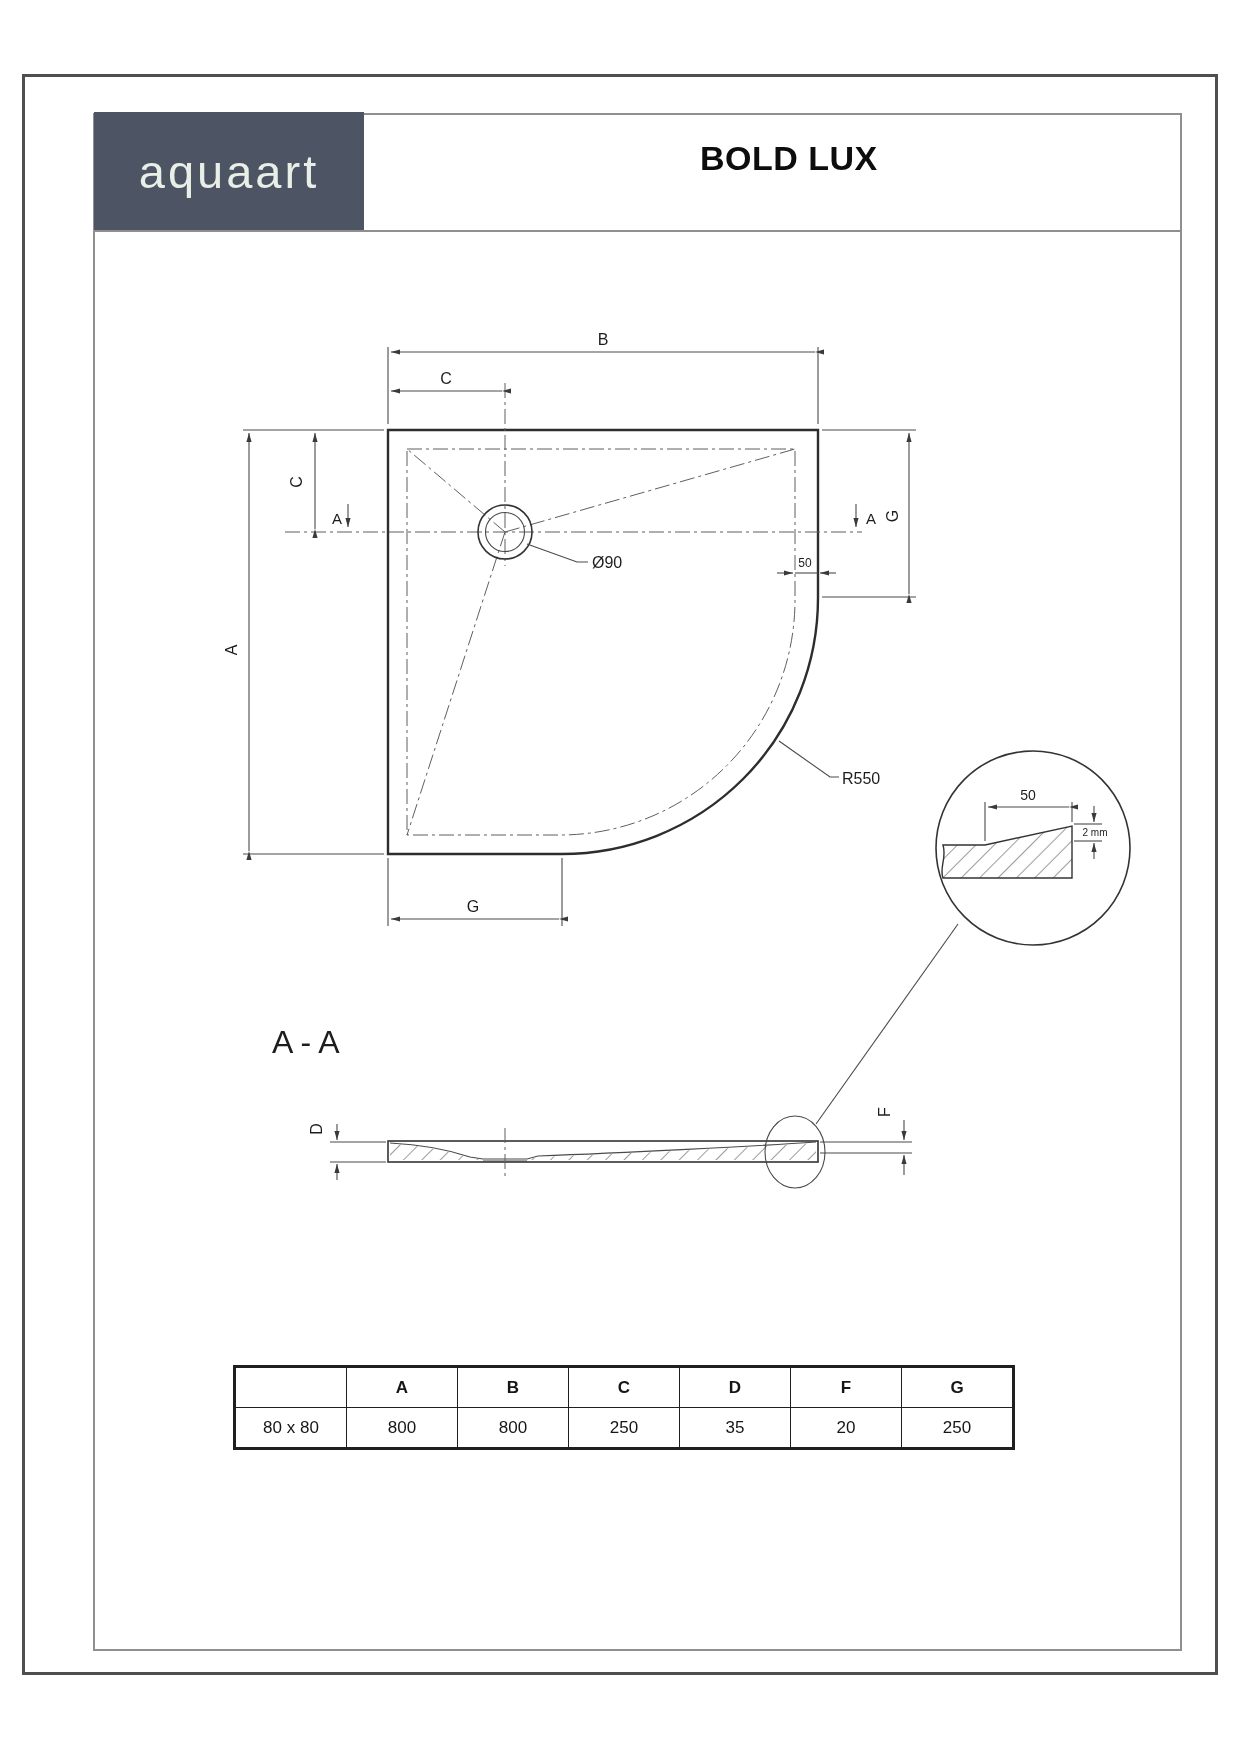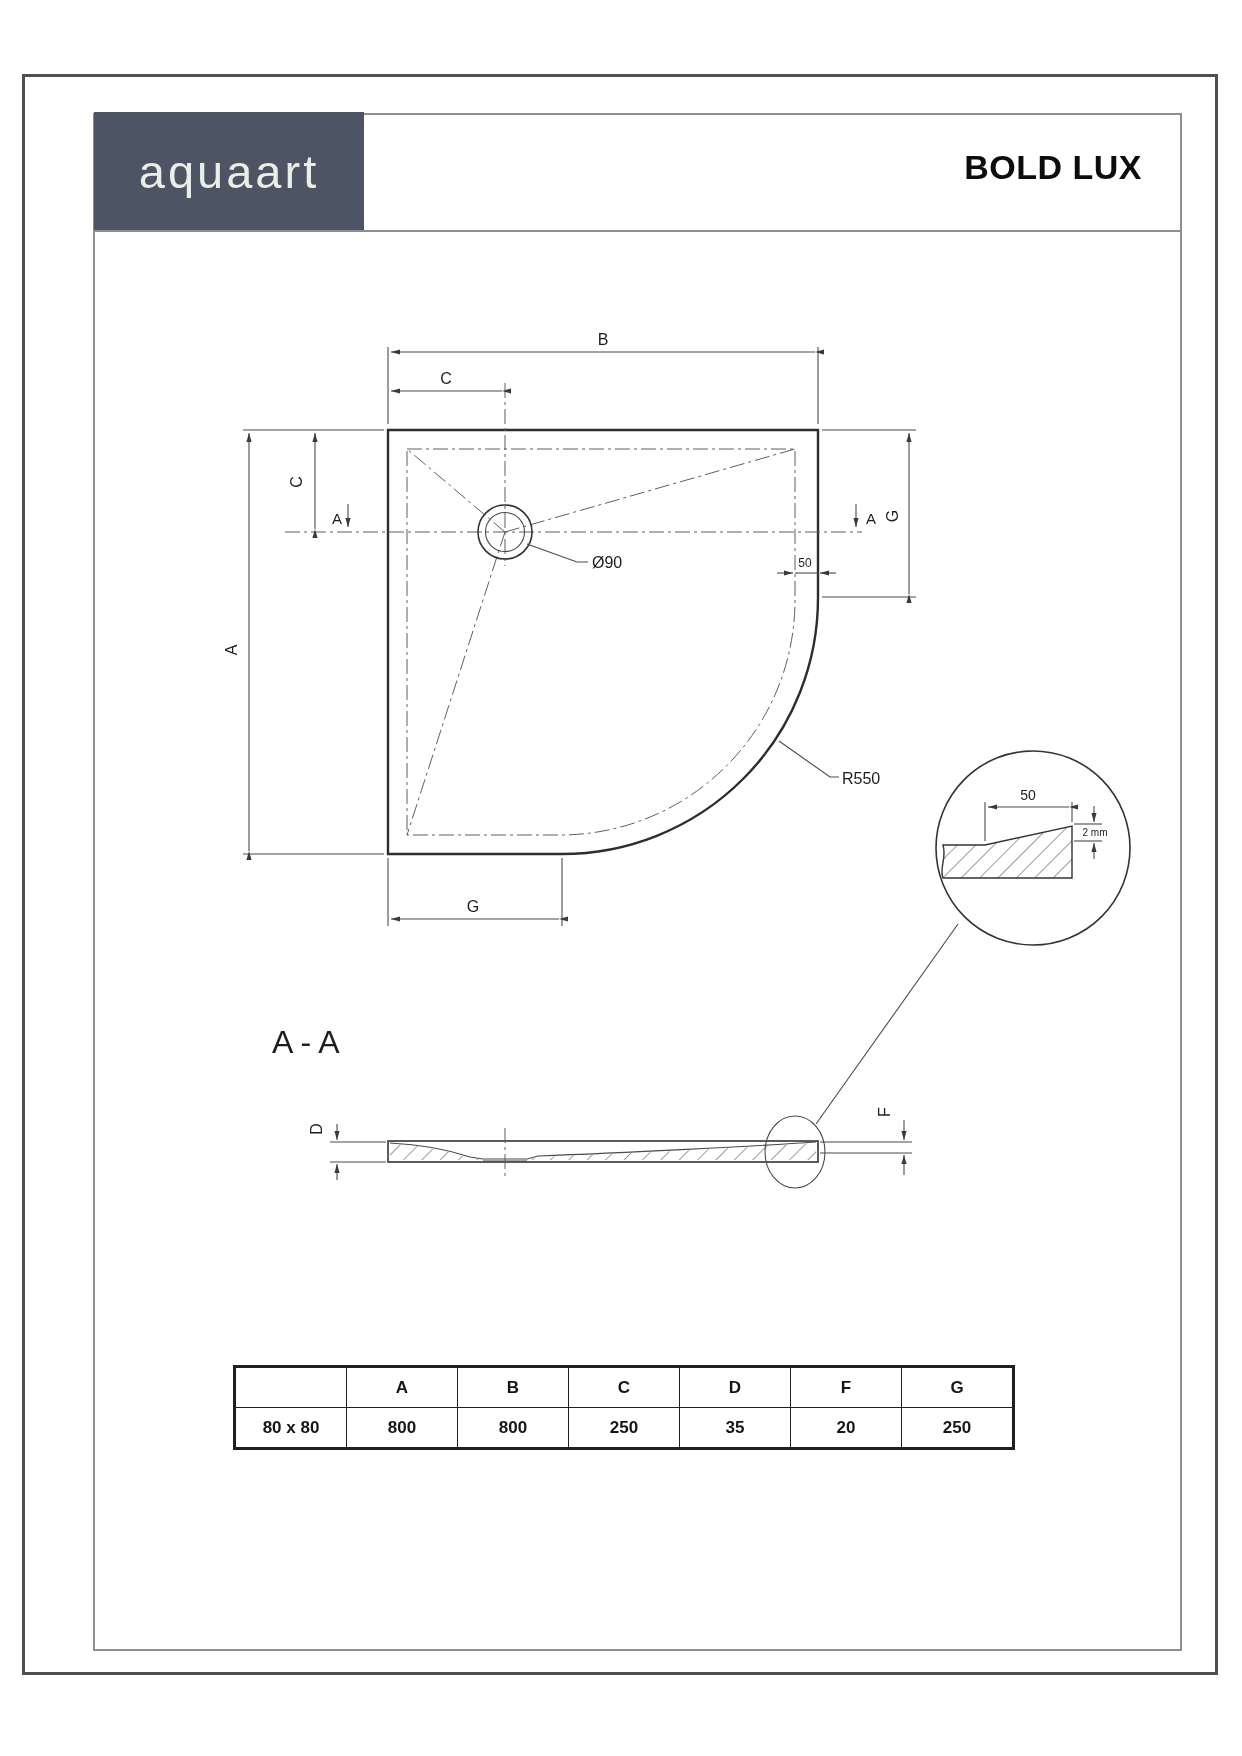--- a/index.html
+++ b/index.html
@@ -11,36 +11,36 @@
         font-family:"Liberation Sans",sans-serif;overflow:hidden;}
   .outer-border{position:absolute;left:22px;top:74px;width:1196px;height:1601px;
         border:3px solid var(--border-outer);box-sizing:border-box;}
   .inner-border{position:absolute;left:93px;top:113px;width:1089px;height:1538px;
         border:2px solid var(--border-inner);box-sizing:border-box;}
   .header-rule{position:absolute;left:93px;top:230px;width:1089px;height:0;
         border-top:2px solid var(--border-inner);}
   .logo-box{position:absolute;left:94px;top:112px;width:270px;height:118px;
         background:var(--logo-bg);display:flex;align-items:center;justify-content:center;}
   .logo-text{color:var(--logo-fg);font-size:47px;letter-spacing:3px;font-weight:400;}
-  .product-title{position:absolute;left:700px;top:148px;width:442px;text-align:right;
+  .product-title{position:absolute;left:700px;top:139px;width:442px;
         font-size:34px;font-weight:700;color:#0d0d0d;letter-spacing:0.5px;}
   svg.drawing{position:absolute;left:0;top:0;width:1242px;height:1756px;}
   svg .out{fill:none;stroke:var(--line);stroke-width:2.4;}
   svg .med{fill:none;stroke:#333;stroke-width:1.6;}
   svg .thin{fill:none;stroke:var(--dim-line);stroke-width:1.1;}
   svg .dim{fill:none;stroke:var(--dim-line);stroke-width:1.1;}
   svg .cl{fill:none;stroke:#5f5f5f;stroke-width:1;stroke-dasharray:15 4 3 4;}
   svg .hatched{stroke:#333;stroke-width:1.4;}
   svg text{font-family:"Liberation Sans",sans-serif;fill:#1d1d1d;}
   .t32{font-size:32px;} .t16{font-size:16px;} .t15{font-size:15px;}
   .t14{font-size:14px;} .t12{font-size:12px;} .t10{font-size:10px;}
   .spec-table{position:absolute;left:233px;top:1365px;border-collapse:collapse;
         table-layout:fixed;border:3px solid var(--table-line);}
   .spec-table td,.spec-table th{border:1.6px solid var(--table-line);width:110px;height:39px;
-        text-align:center;vertical-align:middle;font-size:17px;font-weight:700;color:#161616;
+        text-align:center;vertical-align:middle;font-size:17px;font-weight:400;color:#161616;
         padding:0;}
   .spec-table th{font-weight:600;}
 </style>
 </head>
 <body>
 
 <div class="page">
   <div class="outer-border"></div>
   <div class="inner-border"></div>
   <div class="header-rule"></div>

